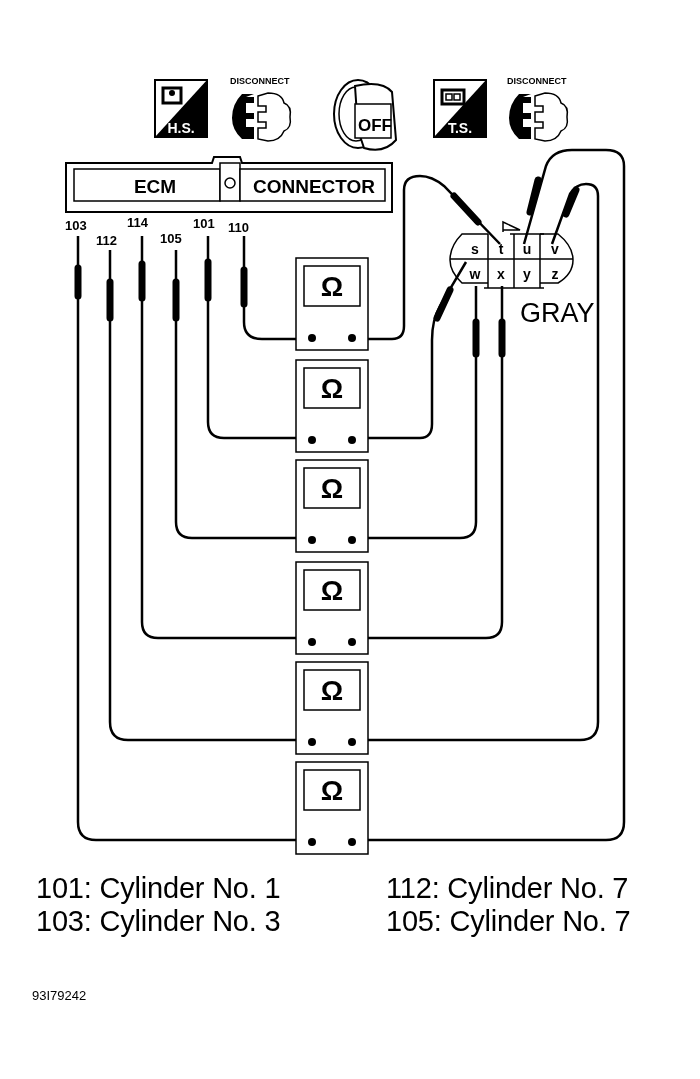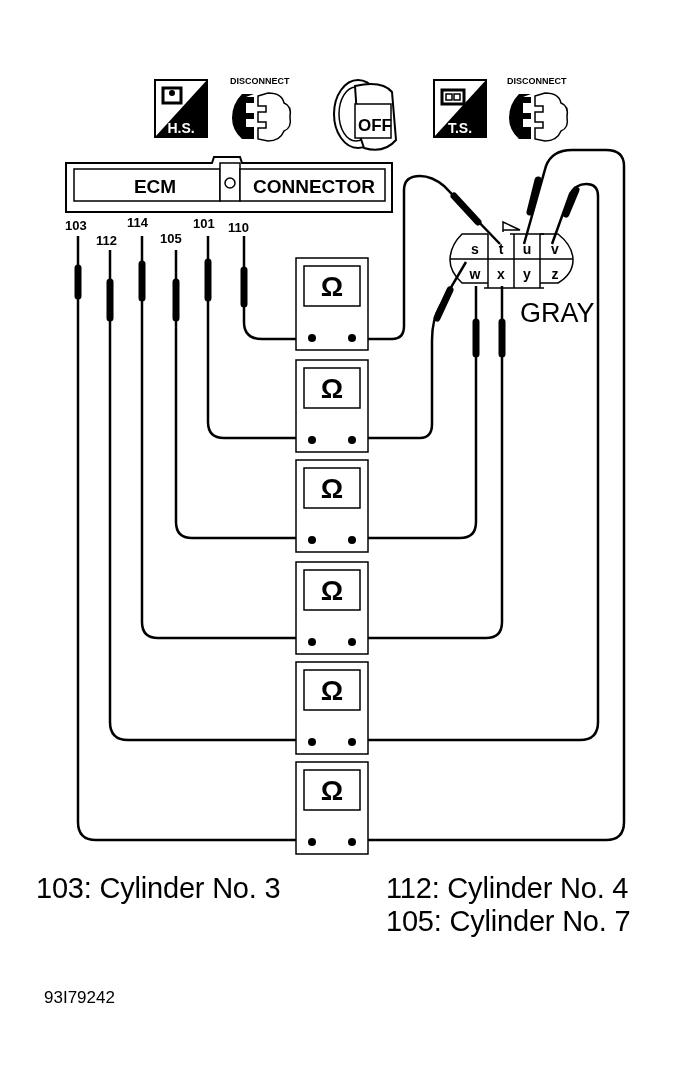--- a/index.html
+++ b/index.html
@@ -4,21 +4,21 @@
 <style>
   html, body { margin: 0; padding: 0; background: #ffffff; }
   body { width: 700px; height: 1079px; position: relative; overflow: hidden;
          font-family: "Liberation Sans", sans-serif; color: #000; }
   #diagram { position: absolute; left: 0; top: 0; }
   .pin-label { font-family: "Liberation Sans", sans-serif; font-size: 13px; font-weight: bold; }
   .legend { position: absolute; font-size: 29px; line-height: 33px; letter-spacing: -0.2px; }
   .legend div { white-space: nowrap; }
   #legend-left { left: 36px; top: 872px; }
   #legend-right { left: 386px; top: 872px; }
-  #fig-id { position: absolute; left: 44px; top: 988px; font-size: 17px; }
+  #fig-id { position: absolute; left: 32px; top: 988px; font-size: 13px; }
 </style>
 </head>
 <body>
 
 <svg id="diagram" width="700" height="1079" viewBox="0 0 700 1079" xmlns="http://www.w3.org/2000/svg">
 
   <g>
     <rect x="155" y="80" width="52" height="57" fill="#fff" stroke="#000" stroke-width="2"></rect>
     <polygon points="207,80 207,137 155,137" fill="#000"></polygon>
 
@@ -177,19 +177,20 @@
         <rect x="296" y="762" width="72" height="92" fill="#fff" stroke="#000" stroke-width="1.5"></rect>
         <rect x="304" y="770" width="56" height="40" fill="#fff" stroke="#000" stroke-width="1.5"></rect>
         <text x="332" y="800" text-anchor="middle" font-family="Liberation Sans, sans-serif" font-size="28" font-weight="bold">Ω</text>
         <circle cx="312" cy="842" r="4"></circle>
         <circle cx="352" cy="842" r="4"></circle>
       </g>
     </g>
 </svg>
 
 <div class="legend" id="legend-left">
+  <div>101: Cylinder No. 1</div>
   <div>103: Cylinder No. 3</div>
 </div>
 <div class="legend" id="legend-right">
-  <div>112: Cylinder No. 4</div>
+  <div>112: Cylinder No. 7</div>
   <div>105: Cylinder No. 7</div>
 </div>
 <div id="fig-id">93I79242</div>
 
 </body></html>

